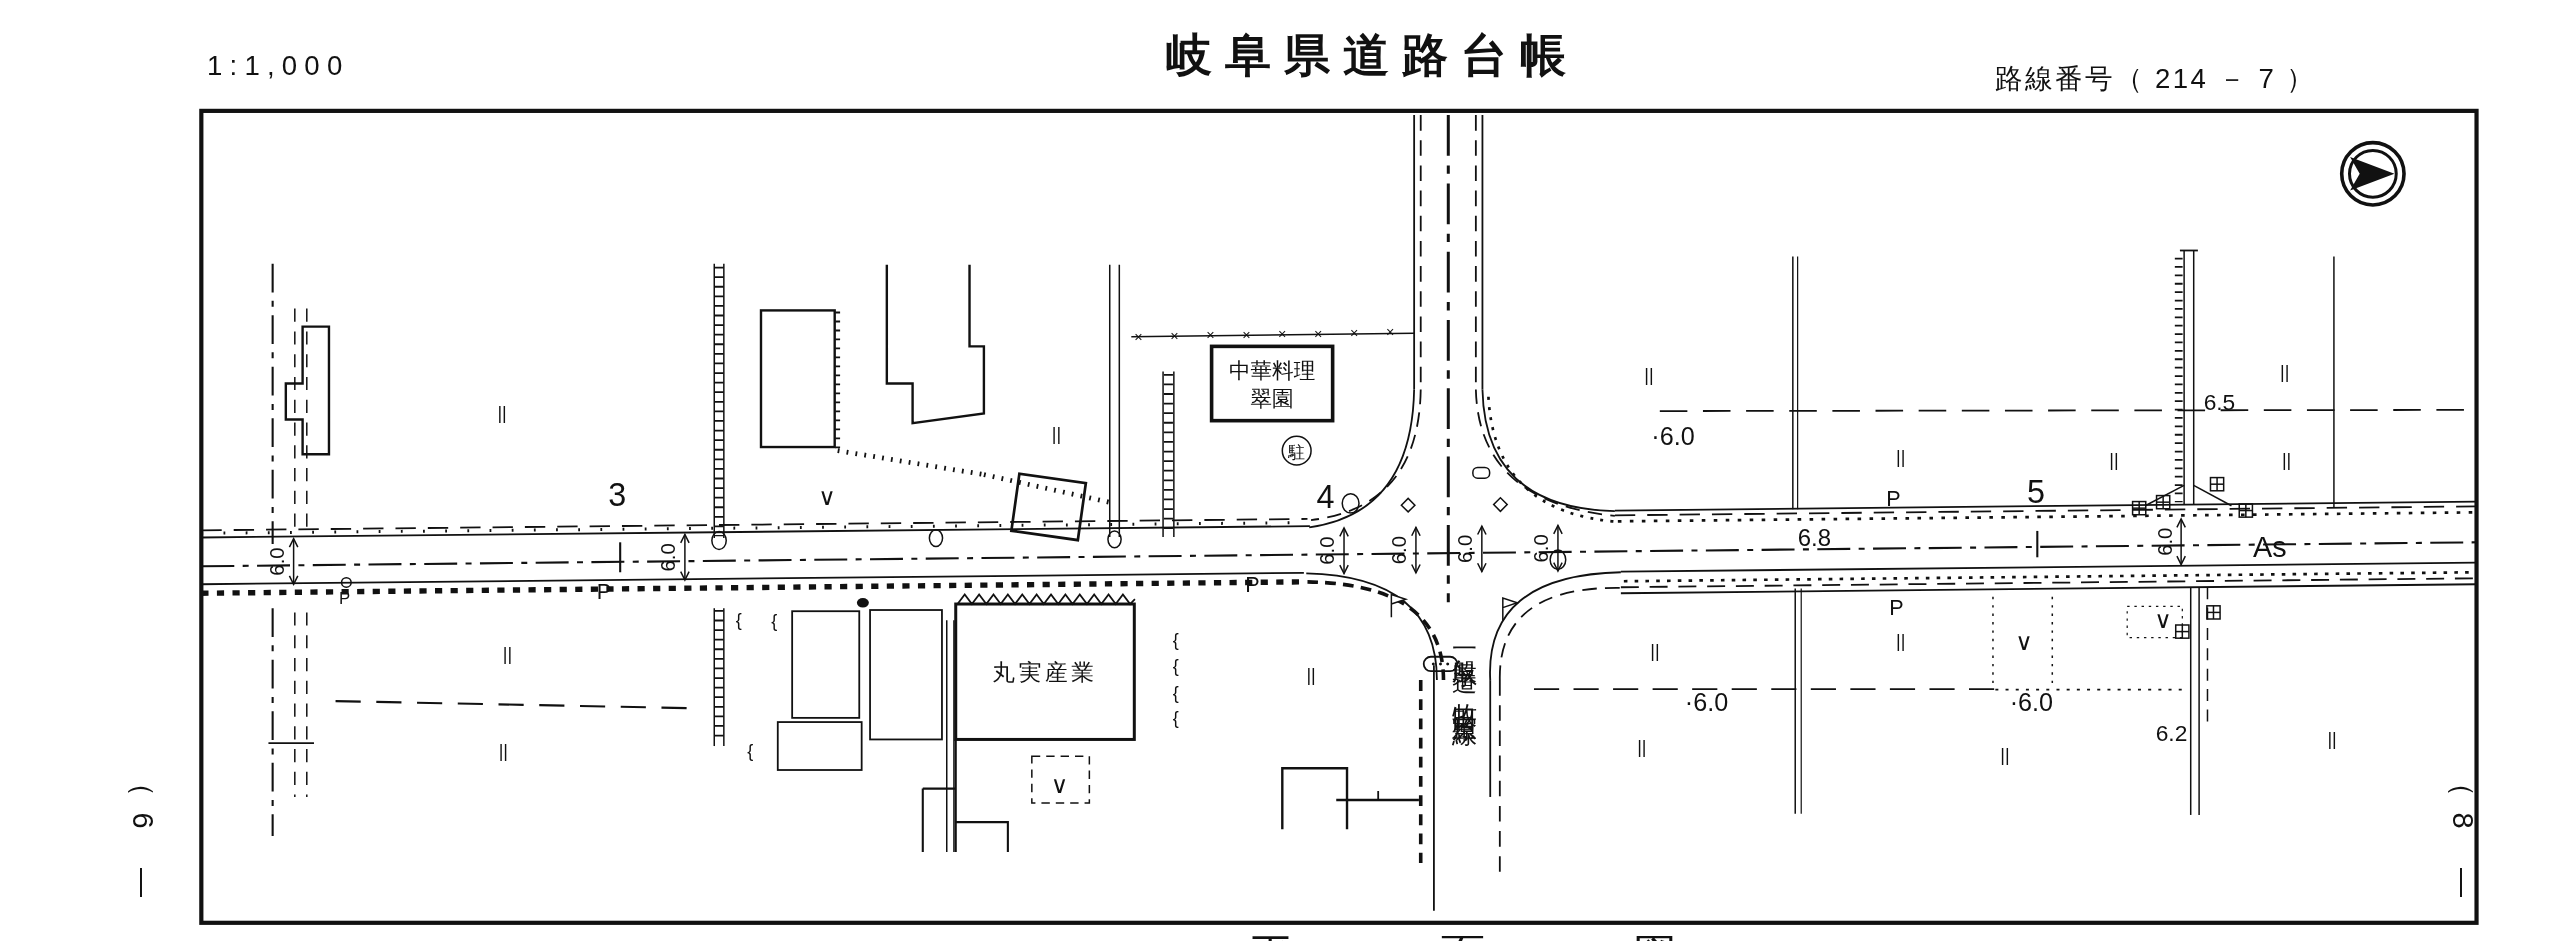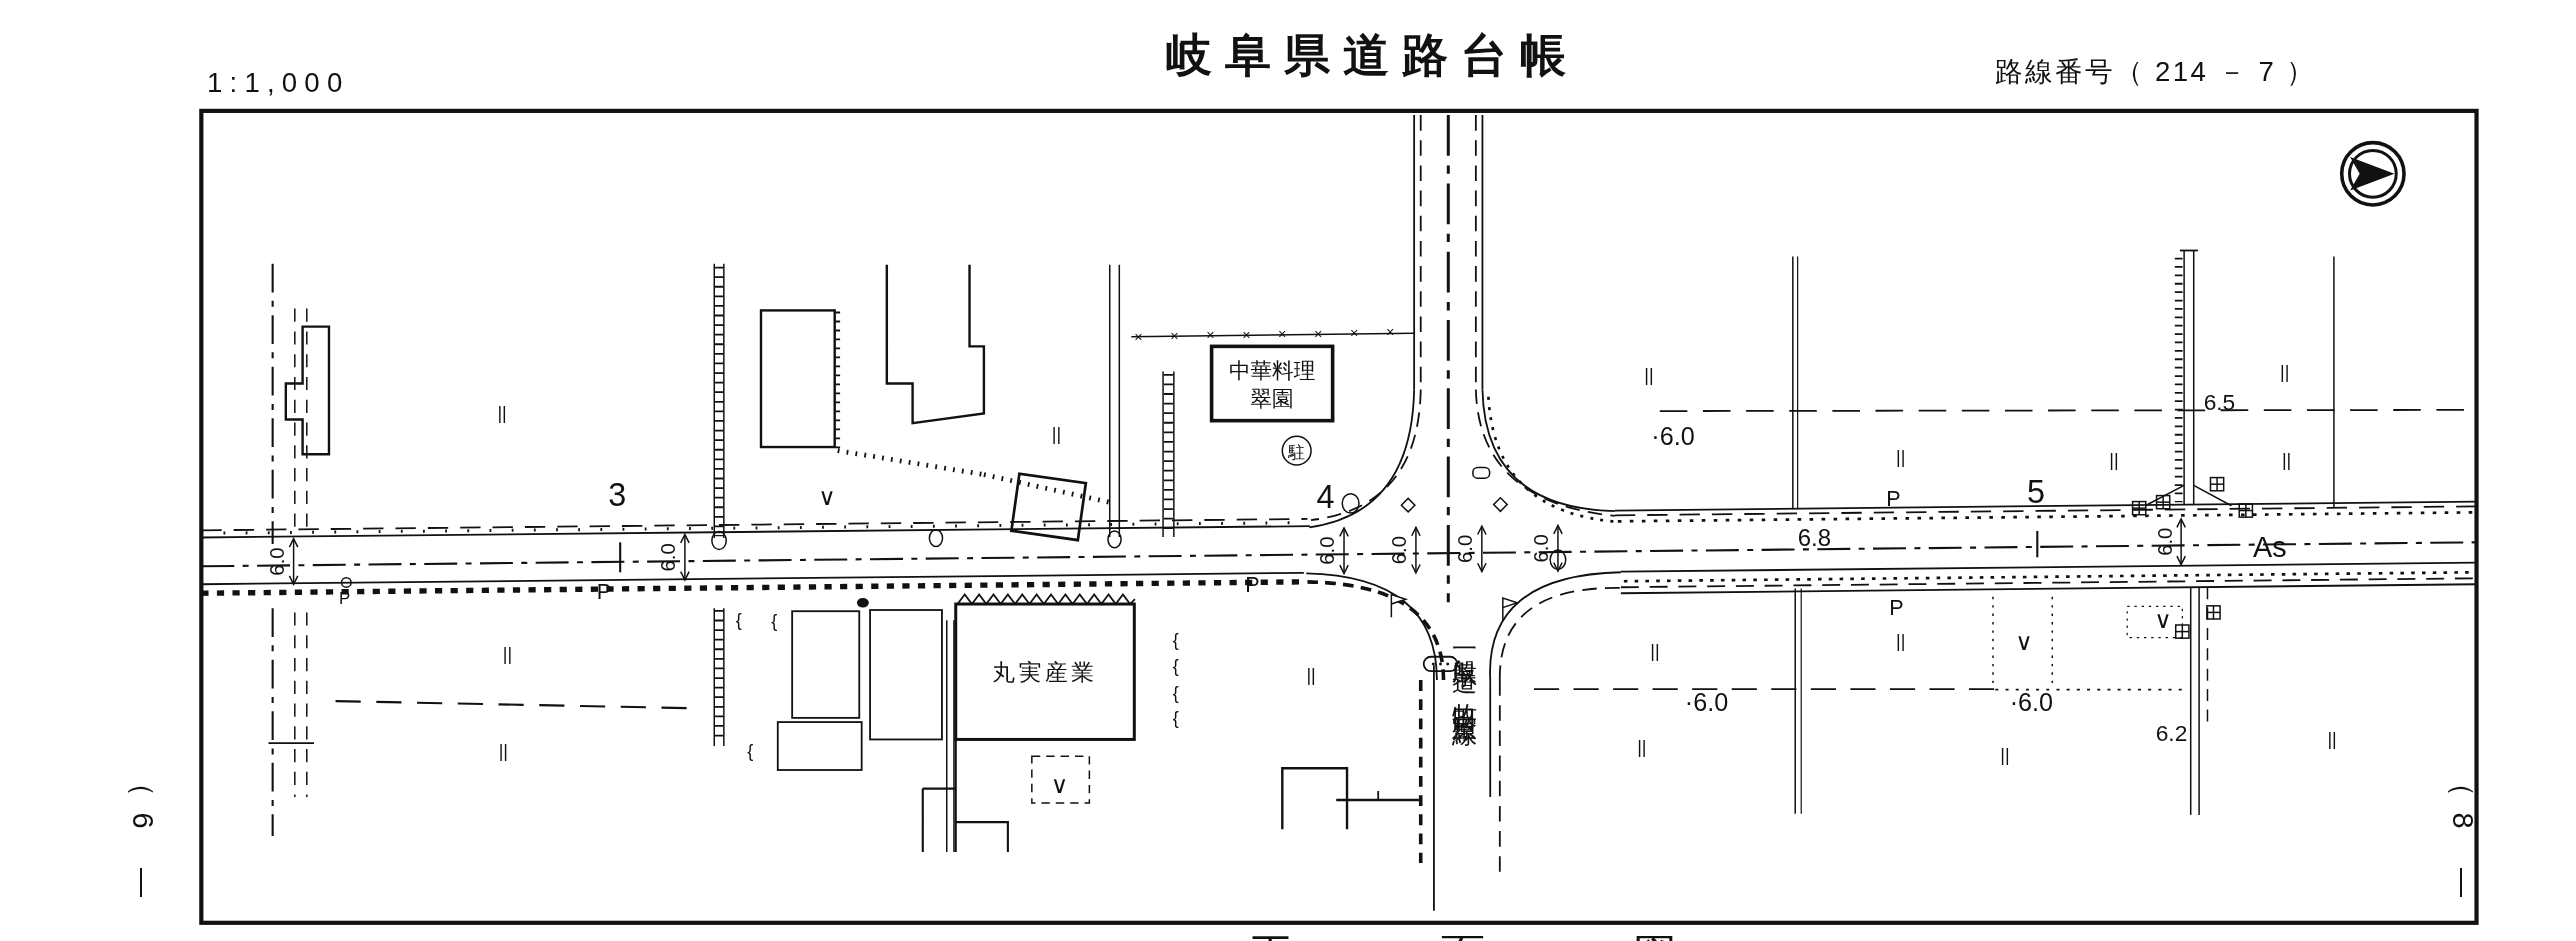--- a/index.html
+++ b/index.html
@@ -1,21 +1,21 @@
 <!DOCTYPE html>
 <html style="font-size:9.6px"><head>
 <meta charset="utf-8">
 <style>
   html,body{margin:0;padding:0;background:#fff;}
   body{width:2576px;height:942px;position:relative;overflow:hidden;
        font-family:"Liberation Sans",sans-serif;color:#111;}
   .hdr{position:absolute;white-space:nowrap;}
-  #scale-label{left:207px;top:67px;font-size:27.6px;letter-spacing:7.2px;}
+  #scale-label{left:207px;top:50px;font-size:27.6px;letter-spacing:7.2px;}
   #sheet-title{left:1073px;top:25px;width:599px;text-align:center;font-size:46px;letter-spacing:13px;font-weight:700;}
-  #route-label{left:1995px;top:53px;font-size:27.6px;letter-spacing:2.4px;}
+  #route-label{left:1995px;top:60px;font-size:27.6px;letter-spacing:2.4px;}
   .margin-label{position:absolute;font-size:29px;letter-spacing:15.6px;transform-origin:0 0;transform:rotate(90deg);white-space:nowrap;}
   #margin-left{left:162px;top:768px;}
   #margin-right{left:2482px;top:768px;}
   .footer-ch{position:absolute;top:926px;font-size:44px;}
   #map-svg{position:absolute;left:0;top:0;}
   svg text{fill:#111;}
   .vroad-name{position:absolute;left:1449px;top:635px;writing-mode:vertical-rl;
       font-size:25px;letter-spacing:4.8px;white-space:nowrap;}
 </style>
 </head>

